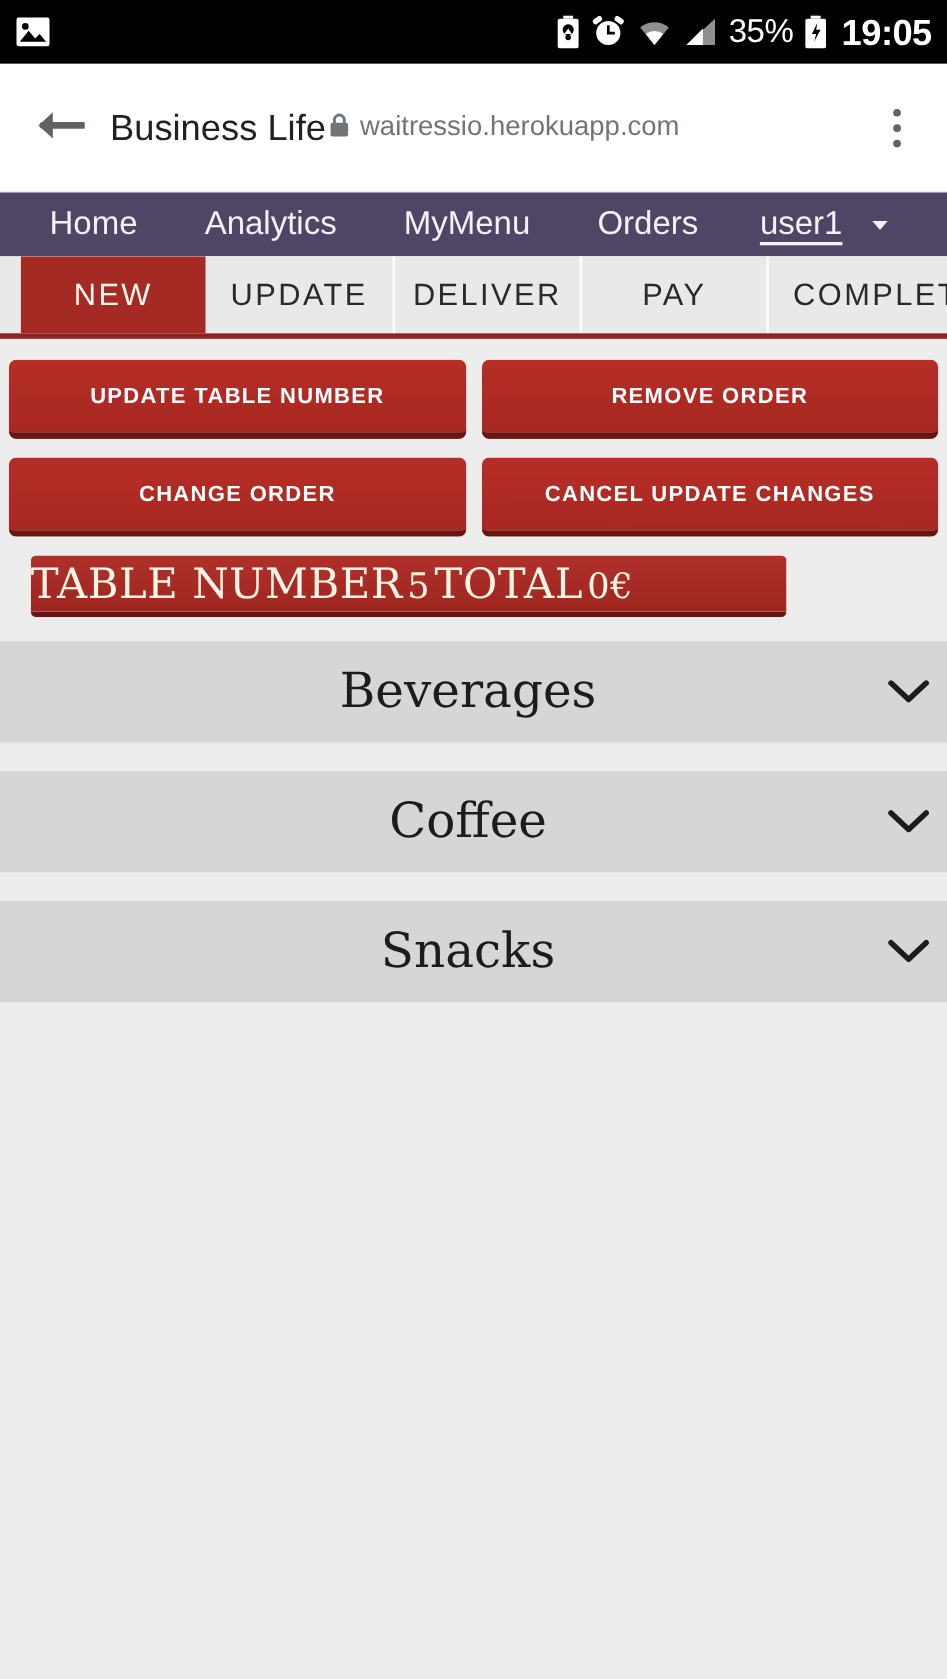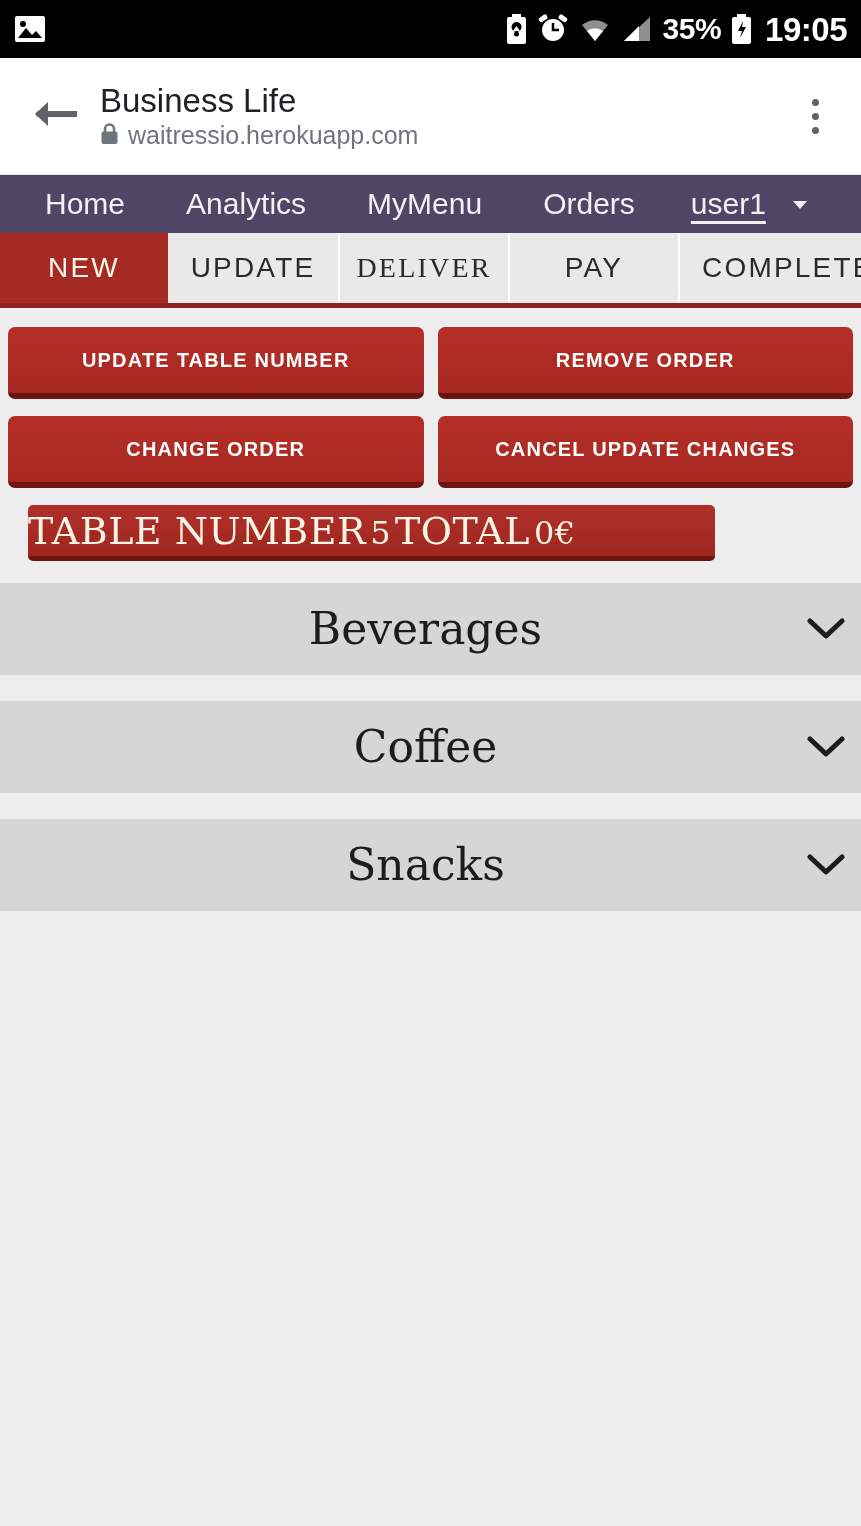--- a/index.html
+++ b/index.html
@@ -33,21 +33,21 @@
   }
   .status-right {
     margin-left: auto;
     display: flex;
     align-items: center;
     gap: 11px;
   }
   .sb-icon { display: block; }
   .status-pct {
     font-size: 30px;
-    font-weight: bold;
+    font-weight: normal;
     letter-spacing: -0.5px;
     line-height: 1;
   }
   .status-time {
     font-size: 33px;
     font-weight: bold;
     letter-spacing: -0.5px;
     line-height: 1;
     margin-left: 3px;
   }
@@ -66,21 +66,20 @@
     height: 52px;
     flex: 0 0 52px;
     display: flex;
     align-items: center;
     justify-content: center;
     cursor: pointer;
   }
   .cct-titles {
     margin-left: 20px;
     display: flex;
-    flex-direction: column;
     gap: 3px;
     flex: 1 1 auto;
     min-width: 0;
   }
   .cct-title {
     font-size: 33px;
     color: #202124;
     line-height: 1.1;
     white-space: nowrap;
   }
@@ -169,23 +168,23 @@
     cursor: pointer;
     white-space: nowrap;
     flex: 0 0 auto;
     padding: 0 34px;
   }
   .tab.active {
     background: #a52a23;
     color: #fdf6ec;
     border-right: none;
   }
-  .tab-new   { width: 168px; padding: 0; }
+  .tab-new   { width: 168px; padding: 0; margin-left: 19px; }
   .tab-update{ width: 172px; padding: 0; }
-  .tab-deliver { width: 170px; padding: 0; font-family: Liberation Serif, serif; }
+  .tab-deliver { width: 170px; padding: 0; }
   .tab-pay   { width: 170px; padding: 0; }
   .tab-completed { width: 210px; padding: 0 0 0 22px; justify-content: flex-start; border-right: none; }
 
   
   .actions {
     padding: 19px 8px 0 8px;
     display: flex;
     flex-wrap: wrap;
     gap: 17px 14px;
   }

